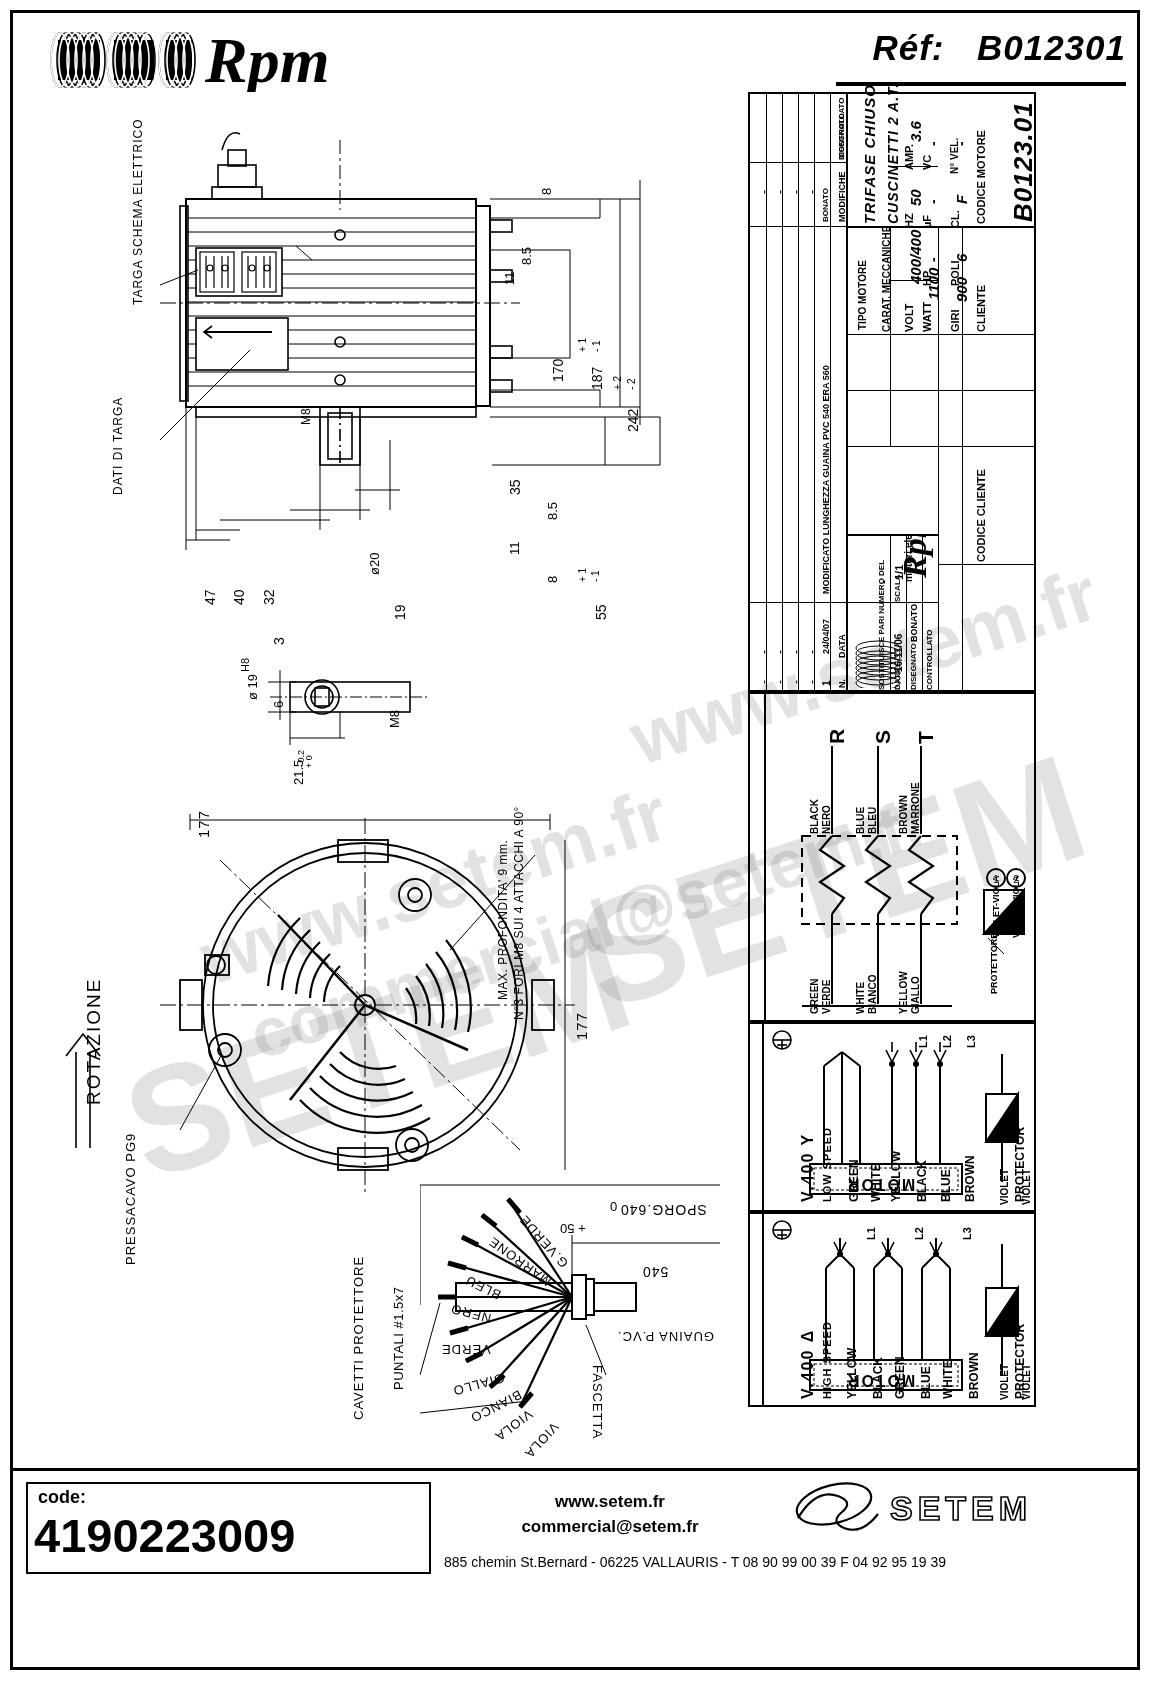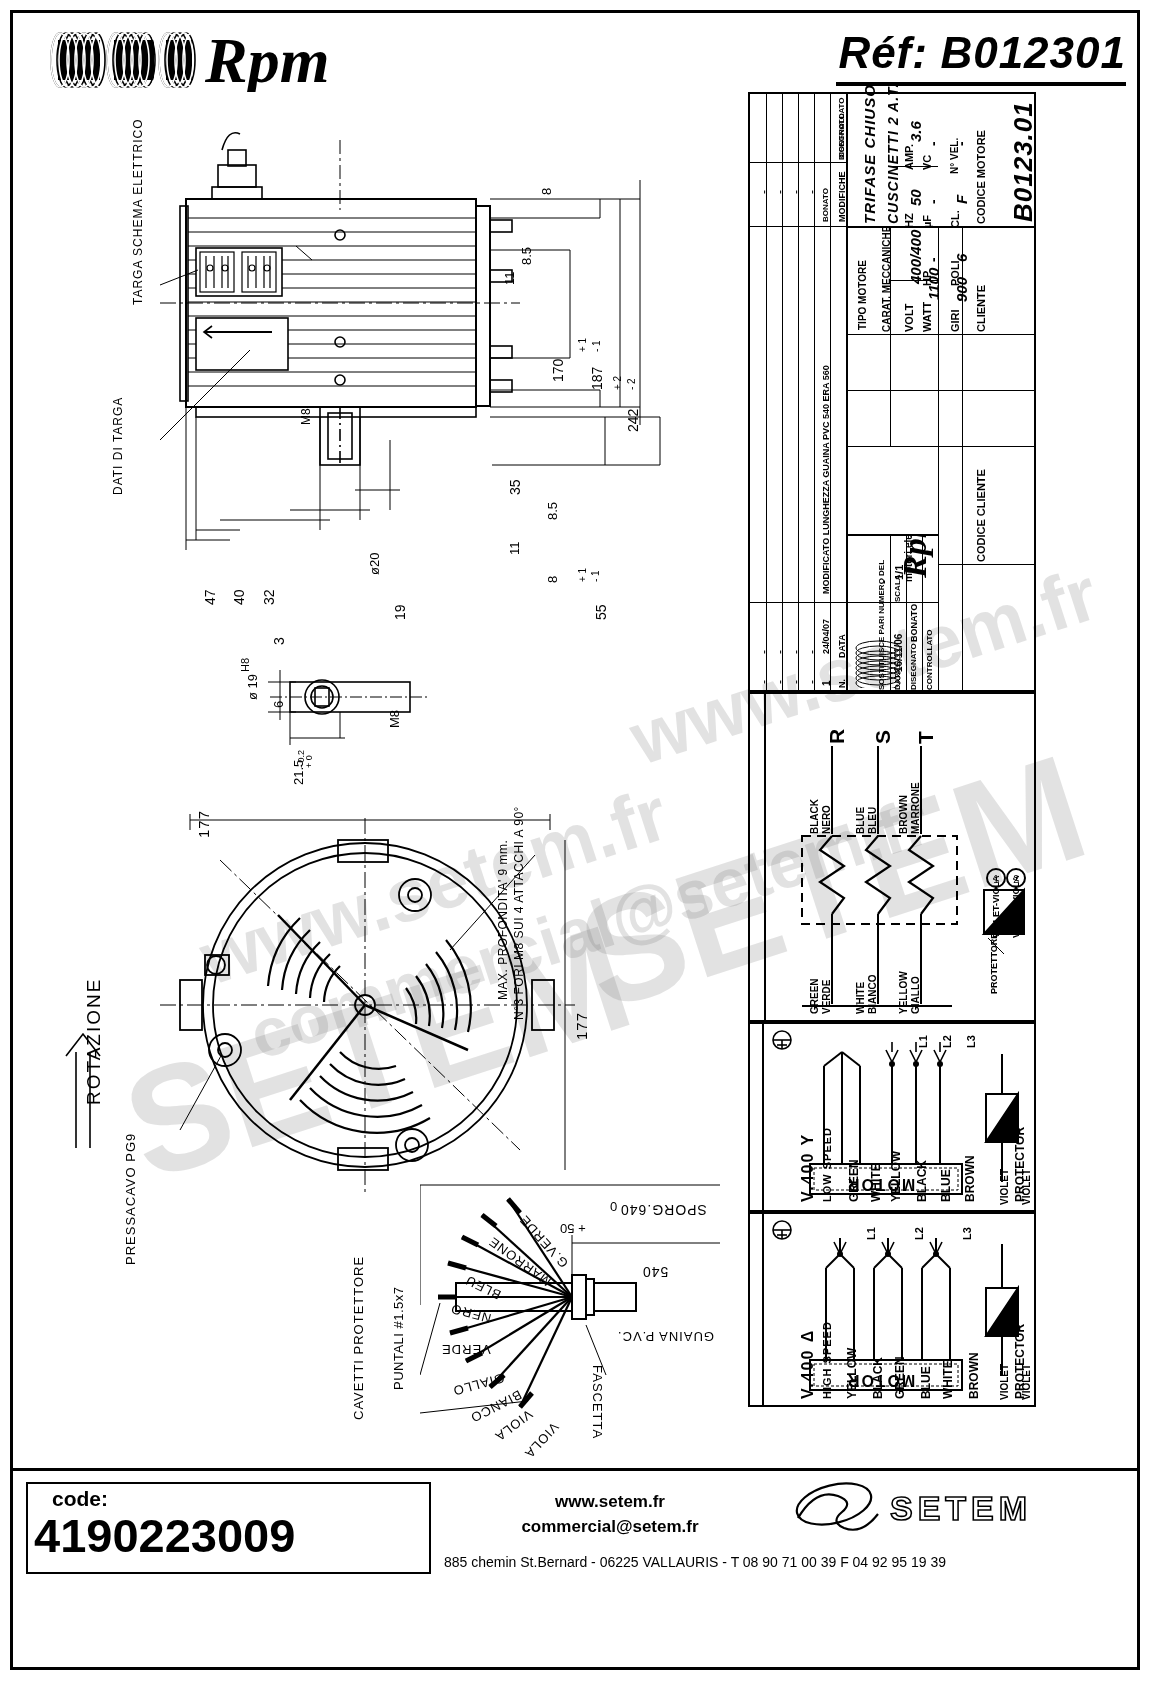--- a/index.html
+++ b/index.html
@@ -9,33 +9,33 @@
   .ln{position:absolute;background:#000;}
   .h{height:1px;}
   .v{width:1px;}
   .t{position:absolute;white-space:nowrap;font-family:"Liberation Sans",sans-serif;line-height:1;}
   .rot90{transform-origin:0 0;transform:rotate(-90deg);}
   .rotm90{transform-origin:0 0;transform:rotate(90deg);}
 
   
   #logo{position:absolute;left:30px;top:28px;width:330px;height:62px;}
   #refbox{position:absolute;right:28px;top:28px;text-align:right;}
-  #reftxt{font-size:44px;font-weight:bold;font-style:italic;letter-spacing:1px;}
+  #reftxt{font-size:35px;font-weight:bold;font-style:italic;letter-spacing:1px;}
   #refline{position:absolute;right:28px;top:82px;width:290px;height:4px;background:#000;}
 
   
   #tblock{position:absolute;left:748px;top:92px;width:288px;height:600px;border:2px solid #000;box-sizing:border-box;}
   #wiring{position:absolute;left:748px;top:692px;width:288px;height:330px;border:2px solid #000;box-sizing:border-box;}
   #conn1{position:absolute;left:748px;top:1022px;width:288px;height:190px;border:2px solid #000;box-sizing:border-box;}
   #conn2{position:absolute;left:748px;top:1212px;width:288px;height:195px;border:2px solid #000;box-sizing:border-box;}
 
   
   #footbar{position:absolute;left:10px;top:1468px;width:1130px;height:202px;border-top:3px solid #000;box-sizing:border-box;}
   #codebox{position:absolute;left:26px;top:1482px;width:405px;height:92px;border:2px solid #000;box-sizing:border-box;}
-  #codelbl{position:absolute;left:52px;top:1487px;font-size:21px;font-weight:bold;}
+  #codelbl{position:absolute;left:38px;top:1487px;font-size:18px;font-weight:bold;}
   #codeval{position:absolute;left:34px;top:1508px;font-size:47px;font-weight:bold;letter-spacing:0px;}
   .foot-c{position:absolute;text-align:center;font-size:15px;}
 
   
   .wm{position:absolute;color:rgba(120,120,120,.21);font-weight:bold;white-space:nowrap;pointer-events:none;
       font-family:"Liberation Sans",sans-serif;}
   svg{display:block;}
 </style>
 </head>
 <body>
@@ -99,21 +99,21 @@
           <ellipse cx="146" cy="32" rx="9" ry="27"></ellipse>
         <ellipse cx="154" cy="32" rx="9" ry="27"></ellipse>
           <ellipse cx="162" cy="32" rx="9" ry="27"></ellipse>
       </g>
       <text x="175" y="54" font-family="Liberation Serif, serif" font-size="64" font-weight="bold" font-style="italic">Rpm</text>
     </svg>
   </div>
 
   <div id="refbox">
     <span id="reftxt">Réf:</span>
-    <span id="reftxt" style="margin-left:8px;">B012301</span>
+    <span id="reftxt" style="margin-left:28px;">B012301</span>
   </div>
   <div id="refline"></div>
 
   <div style="position:absolute;left:100px;top:110px;width:630px;height:540px;">
     <svg width="630" height="540" viewBox="0 0 630 540">
       <g stroke="#000" fill="none" stroke-width="1.6">
 
         <rect x="118" y="55" width="38" height="22"></rect>
         <rect x="128" y="40" width="18" height="16"></rect>
         <path d="M122 40 q6 -22 18 -16"></path>
@@ -747,21 +747,21 @@
   <div class="t rot90" style="left:1000px;top:1400px;font-size:10px;font-weight:bold;">VIOLET</div>
   <div class="t rot90" style="left:1022px;top:1400px;font-size:10px;font-weight:bold;">VIOLET</div>
 
   <div id="footbar"></div>
   <div id="codebox"></div>
   <div id="codelbl">code:</div>
   <div id="codeval">4190223009</div>
 
   <div class="foot-c" style="left:450px;top:1492px;width:320px;font-size:17px;font-weight:bold;">www.setem.fr</div>
   <div class="foot-c" style="left:450px;top:1517px;width:320px;font-size:17px;font-weight:bold;">commercial@setem.fr</div>
-  <div class="foot-c" style="left:300px;top:1554px;width:790px;font-size:14px;">885 chemin St.Bernard  -  06225 VALLAURIS  -  T 08 90 71 00 39   F 04 92 95 19 39</div>
+  <div class="foot-c" style="left:300px;top:1554px;width:790px;font-size:14px;">885 chemin St.Bernard  -  06225 VALLAURIS  -  T 08 90 99 00 39   F 04 92 95 19 39</div>
 
   <div style="position:absolute;left:790px;top:1478px;">
     <svg width="250" height="56" viewBox="0 0 250 56">
       <g fill="none" stroke="#000" stroke-width="2.2">
         <path d="M8 40 q18 -30 40 -22 q16 6 4 16 q-12 10 2 16 q18 7 34 -14"></path>
         <ellipse cx="44" cy="26" rx="38" ry="19" transform="rotate(-14 44 26)"></ellipse>
       </g>
       <text x="100" y="42" font-family="Liberation Sans, sans-serif" font-size="34" font-weight="bold" letter-spacing="5" fill="none" stroke="#000" stroke-width="1.6">SETEM</text>
     </svg>
   </div>

